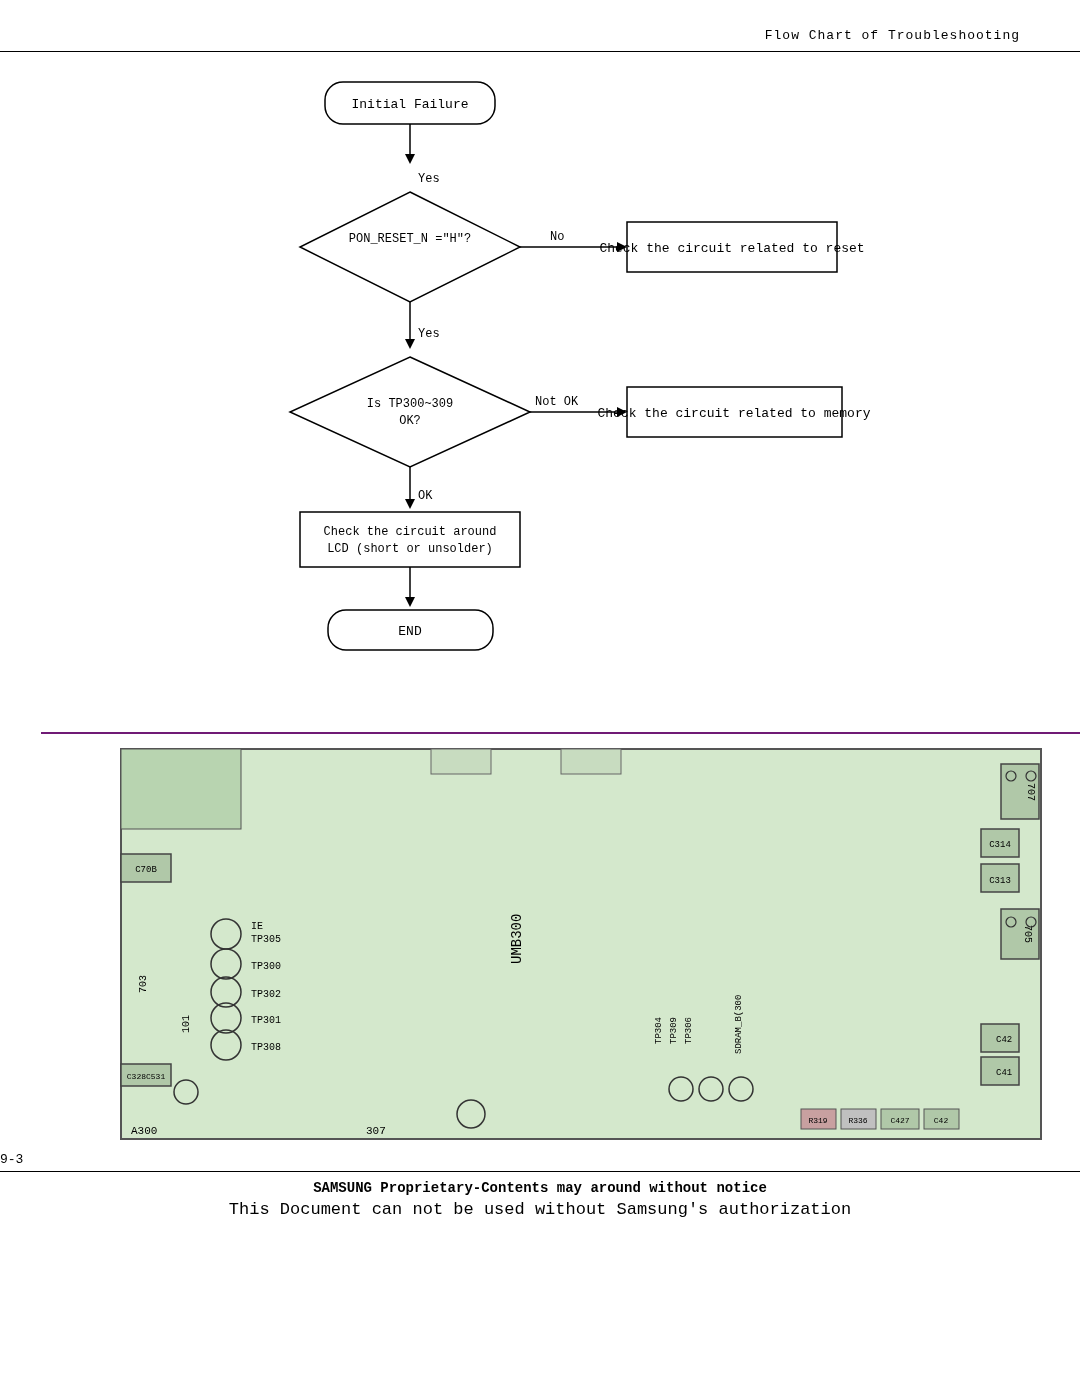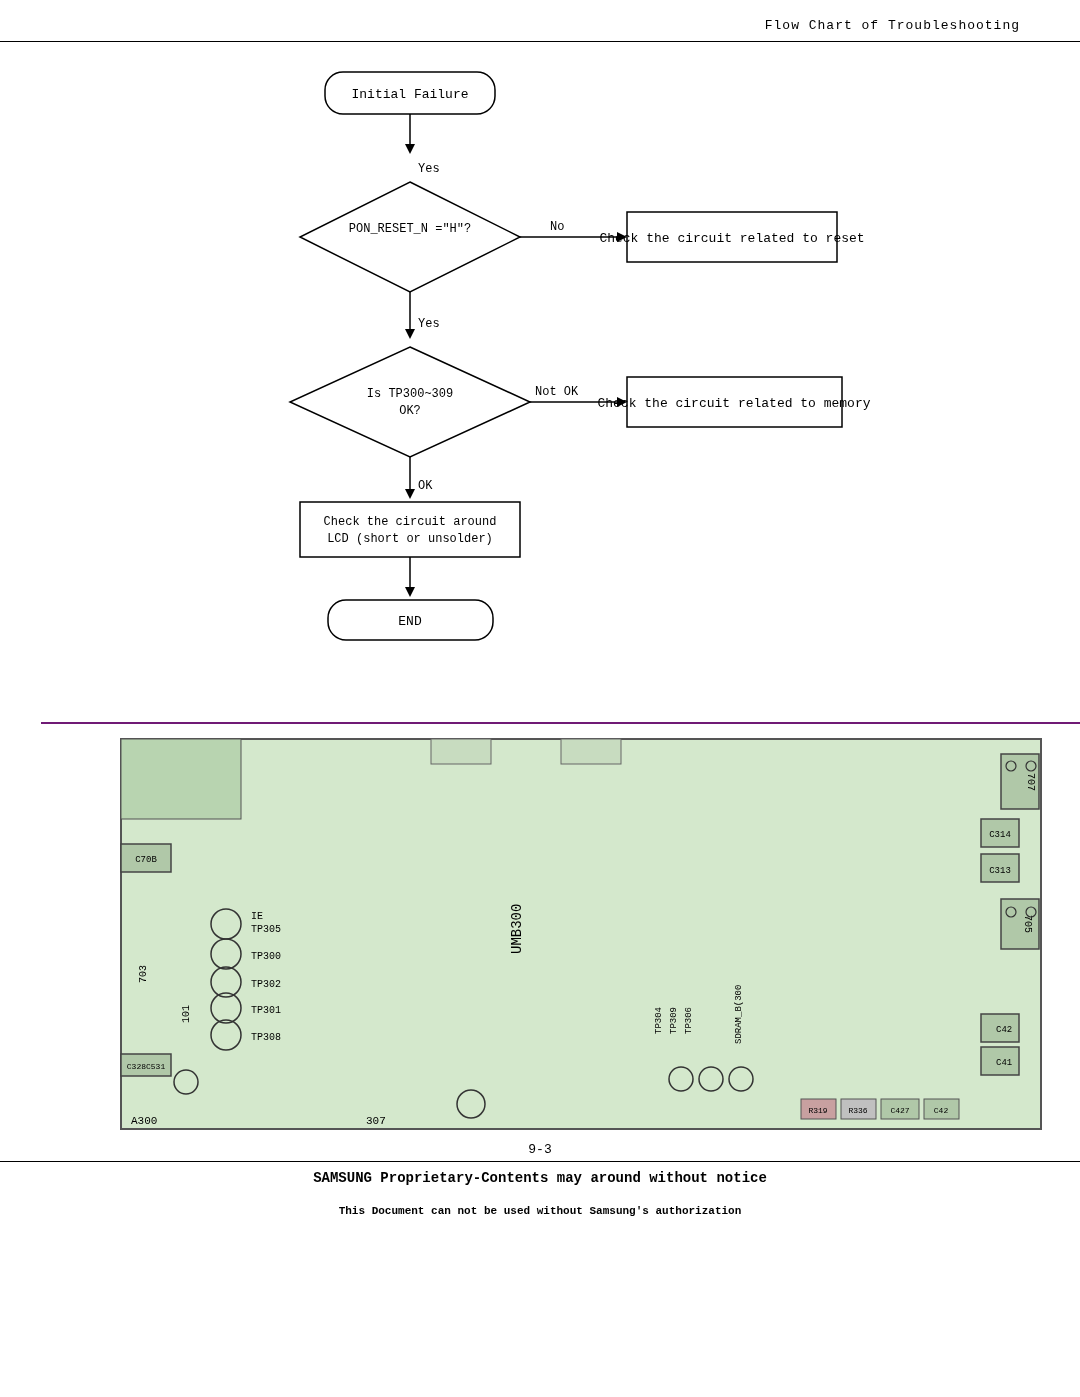--- a/index.html
+++ b/index.html
@@ -14,21 +14,21 @@
     .page-container {
       width: 1080px;
       min-height: 1397px;
       padding: 0;
       position: relative;
     }
     
     .header {
       display: flex;
       justify-content: flex-end;
-      padding: 18px 60px 8px 60px;
+      padding: 28px 60px 8px 60px;
       border-bottom: 1.5px solid #000;
     }
     .header-title {
       font-size: 13px;
       letter-spacing: 1px;
     }
     
     .section-title {
       font-size: 26px;
       font-weight: bold;
@@ -58,32 +58,30 @@
       overflow: hidden;
       margin-left: 41px;
     }
     
     .page-footer {
       border-top: 1.5px solid #000;
       padding: 8px 0 4px 0;
       text-align: center;
     }
     .page-number {
-      text-align: center;
       font-size: 13px;
       margin-bottom: 4px;
     }
     .footer-main {
       font-size: 14px;
       font-weight: bold;
     }
     .footer-sub {
-      font-size: 11px;
-      margin-top: 19px;
-      font-weight: bold;
+      font-size: 17px;
+      margin-top: 4px;
     }
   </style>
 </head>
 <body>
 
 <div class="page-container">
 
   <div class="header">
     <span class="header-title">Flow Chart of Troubleshooting</span>
   </div>

